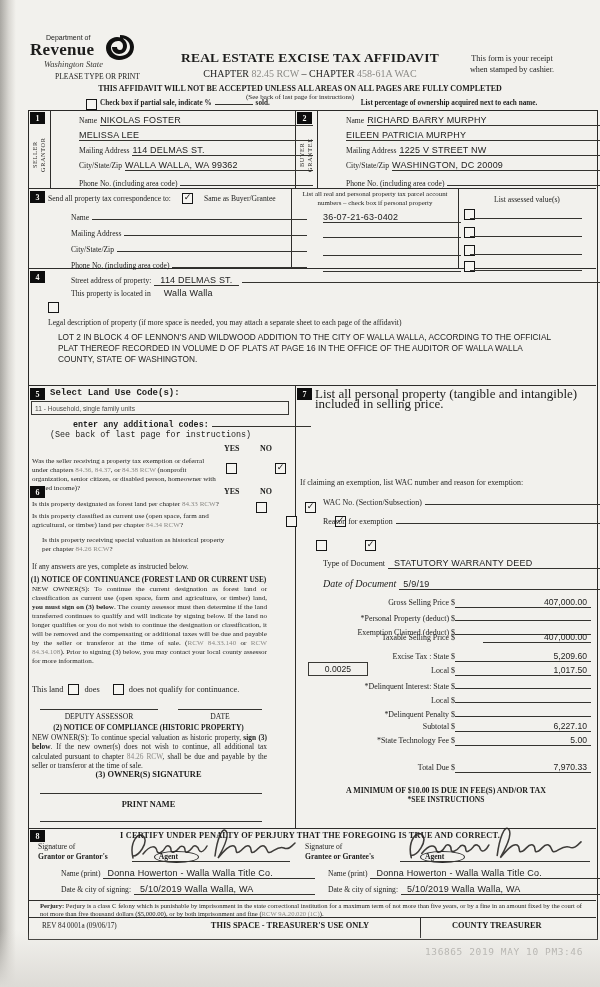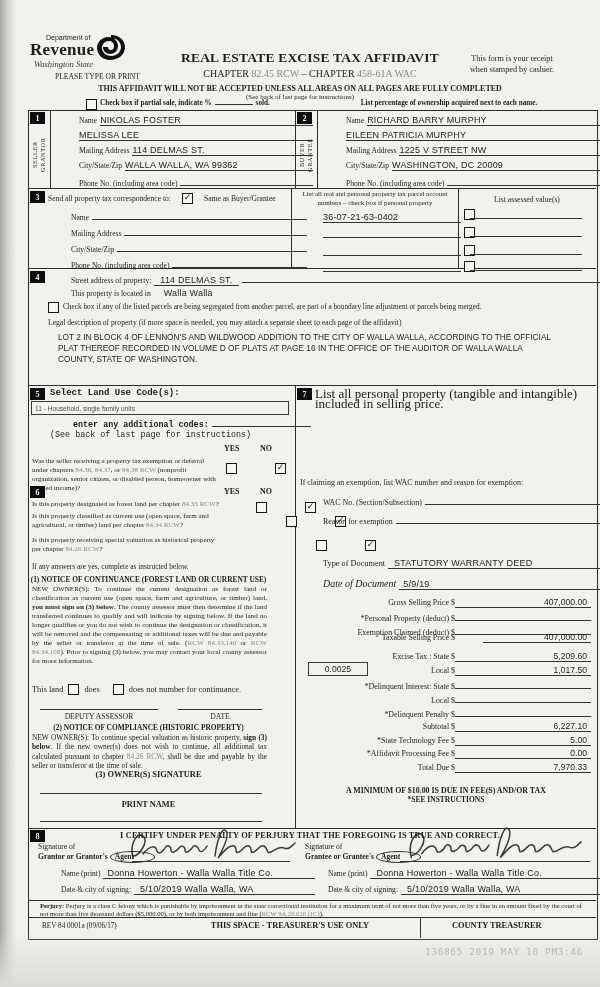--- a/index.html
+++ b/index.html
@@ -31,37 +31,37 @@
   .gray{color:#8b8a86;}
   .mono{font-family:"Liberation Mono",monospace;}
   .ctr{text-align:center;}
   .q{font-size:7.1px;line-height:9px;}
   .notice{font-size:7.1px;line-height:9px;text-align:justify;}
   .ntitle{font-size:7.4px;font-weight:bold;text-align:center;white-space:nowrap;}
   .finrow{position:absolute;left:300px;width:291px;display:flex;align-items:baseline;}
   .finlbl{width:155px;text-align:right;font-size:7.9px;white-space:nowrap;}
   .finline{flex:1;border-bottom:1px solid #34332f;text-align:right;padding-right:4px;
         font-family:"Liberation Sans",sans-serif;font-size:8.6px;min-height:10px;}
-  .oval{border:1.1px solid #2a2a2a;border-radius:50%;padding:0 20px 1px 4px;display:inline-block;}
+  .oval{border:1.1px solid #2a2a2a;border-radius:50%;padding:0 20px 1px 4px;display:inline-block;margin-left:44px;}
   .sig{position:absolute;pointer-events:none;}
   .stamp{font-family:"DejaVu Sans Mono",monospace;font-size:9.5px;letter-spacing:.6px;
         color:#a3a29e;white-space:nowrap;}
 </style>
 </head>
 <body>
 
 <div class="page">
   <div class="scan-edge"></div>
 
   
   <div class="abs" style="left:30px;top:34px;display:flex;align-items:flex-start;gap:2px;">
     <div style="text-align:left;">
       <div style="font:7px 'Liberation Sans',sans-serif;margin-left:16px;">Department of</div>
       <div style="font:bold 17px 'Liberation Serif',serif;letter-spacing:.3px;margin-top:-1px;">Revenue</div>
-      <div style="font:italic 8.5px 'Liberation Serif',serif;margin-left:4px;margin-top:-1px;color:#3a3936;">Washington State</div>
+      <div style="font:italic 8.5px 'Liberation Serif',serif;margin-left:14px;margin-top:-1px;color:#3a3936;">Washington State</div>
     </div>
     <svg width="30" height="27" viewBox="0 0 30 27" style="margin-top:0;">
       <path d="M15,1 C24,1 29,7 29,13 C29,21 22,26 14,26 C7,26 1,21 1,14 C1,8 6,3 12,3 C18,3 22,7 22,12 C22,17 18,20 14,20 C10,20 7,17 7,13 L12,13 C12,15 13,16 15,16 C17,16 18,14 18,12 C18,9 16,7 13,7 C9,7 6,10 6,14 C6,18 10,22 15,22 C21,22 25,18 25,13 C25,8 21,4 15,4 Z" fill="#111"></path>
     </svg>
   </div>
 
   <div class="abs" style="left:55px;top:72px;font-size:7.6px;">PLEASE TYPE OR PRINT</div>
 
   <div class="abs ctr" style="left:145px;top:50px;width:330px;">
     <div style="font:bold 13.5px 'Liberation Serif',serif;letter-spacing:.2px;">REAL ESTATE EXCISE TAX AFFIDAVIT</div>
@@ -206,21 +206,20 @@
     <span class="lbl">Street address of property:</span>
     <span class="fill" style="border-bottom:1px solid #34332f;padding:0 6px;">114 DELMAS ST.</span>
     <span class="fl"></span>
   </div>
   <div class="abs row" style="left:48px;top:288px;">
     <span class="lbl">This property is located in</span>
     <span class="fill" style="margin-left:10px;">Walla Walla</span>
   </div>
   <div class="abs" style="left:48px;top:302px;display:flex;align-items:flex-start;gap:4px;width:544px;">
     <span class="cb"></span>
-    <span class="lbl2" style="white-space:normal;font-size:7.3px;">Check box if any of the listed parcels are being segregated from another parcel, are part of a boundary line adjustment or parcels being merged.</span>
   </div>
   <div class="abs" style="left:48px;top:318px;font-size:7.6px;">Legal description of property (if more space is needed, you may attach a separate sheet to each page of the affidavit)</div>
   <div class="abs" style="left:58px;top:332px;width:500px;font-family:'Liberation Sans',sans-serif;font-size:8.3px;line-height:11px;">LOT 2 IN BLOCK 4 OF LENNON'S AND WILDWOOD ADDITION TO THE CITY OF WALLA WALLA, ACCORDING TO THE OFFICIAL PLAT THEREOF RECORDED IN VOLUME D OF PLATS AT PAGE 16 IN THE OFFICE OF THE AUDITOR OF WALLA WALLA COUNTY, STATE OF WASHINGTON.</div>
 
   
   <div class="nbox" style="left:30px;top:388px;">5</div>
   <div class="abs mono b" style="left:50px;top:388px;font-size:9px;">Select Land Use Code(s):</div>
   <div class="abs" style="left:31px;top:401px;width:256px;height:12px;border:1.3px solid #3a3935;background:#f4f3ef;display:flex;align-items:center;">
     <span style="font:6.6px 'Liberation Sans',sans-serif;color:#4d4c49;padding-left:3px;">11 - Household, single family units</span>
   </div>
@@ -241,34 +240,34 @@
   <div class="abs b" style="left:260px;top:487px;font-size:8px;">NO</div>
 
   <div class="abs q" style="left:32px;top:500px;width:188px;"><span>Is this property designated as forest land per chapter </span><span class="gray">84.33 RCW</span><span>?</span></div>
   <span class="cb abs" style="left:226px;top:499px;"></span>
   <span class="cb abs checked" style="left:260px;top:499px;"></span>
 
   <div class="abs q" style="left:32px;top:512px;width:190px;"><span>Is this property classified as current use (open space, farm and agricultural, or timber) land per chapter </span><span class="gray">84.34 RCW</span><span>?</span></div>
   <span class="cb abs" style="left:226px;top:513px;"></span>
   <span class="cb abs checked" style="left:260px;top:513px;"></span>
 
-  <div class="abs q" style="left:32px;top:536px;width:190px;"><span>Is this property receiving special valuation as historical property per chapter </span><span class="gray">84.26 RCW</span><span>?</span></div>
+  <div class="abs q" style="left:42px;top:536px;width:190px;"><span>Is this property receiving special valuation as historical property per chapter </span><span class="gray">84.26 RCW</span><span>?</span></div>
   <span class="cb abs" style="left:226px;top:537px;"></span>
   <span class="cb abs checked" style="left:260px;top:537px;"></span>
 
   <div class="abs" style="left:32px;top:562px;font-size:7.4px;">If any answers are yes, complete as instructed below.</div>
   <div class="abs ntitle" style="left:30px;top:575px;width:237px;">(1) NOTICE OF CONTINUANCE  (FOREST LAND OR CURRENT USE)</div>
   <div class="abs notice" style="left:32px;top:585px;width:235px;"><span>NEW OWNER(S): To continue the current designation as forest land or classification as current use (open space, farm and agriculture, or timber) land, </span><span class="b">you must sign on (3) below</span><span>. The county assessor must then determine if the land transferred continues to qualify and will indicate by signing below. If the land no longer qualifies or you do not wish to continue the designation or classification, it will be removed and the compensating or additional taxes will be due and payable by the seller or transferor at the time of sale. (</span><span class="gray">RCW 84.33.140</span><span> or </span><span class="gray">RCW 84.34.108</span><span>). Prior to signing (3) below, you may contact your local county assessor for more information.</span></div>
 
   <div class="abs" style="left:32px;top:684px;display:flex;align-items:center;gap:5px;font-size:8.4px;">
     <span>This land</span>
     <span class="cb"></span>
     <span>does</span>
     <span class="cb" style="margin-left:8px;"></span>
-    <span>does not  number for continuance.</span>
+    <span>does not  qualify for continuance.</span>
   </div>
   <div class="abs" style="left:40px;top:709px;width:118px;border-bottom:1px solid #34332f;"></div>
   <div class="abs" style="left:178px;top:709px;width:84px;border-bottom:1px solid #34332f;"></div>
   <div class="abs ctr" style="left:40px;top:712px;width:118px;font-size:7.6px;">DEPUTY ASSESSOR</div>
   <div class="abs ctr" style="left:178px;top:712px;width:84px;font-size:7.6px;">DATE</div>
 
   <div class="abs ntitle" style="left:30px;top:723px;width:237px;">(2) NOTICE OF COMPLIANCE (HISTORIC PROPERTY)</div>
   <div class="abs notice" style="left:32px;top:733px;width:235px;font-size:7.4px;line-height:9.4px;"><span>NEW OWNER(S): To continue special valuation as historic property, </span><span class="b">sign (3) below</span><span>. If the new owner(s) does not wish to continue, all additional tax calculated pursuant to chapter </span><span class="gray">84.26 RCW</span><span>, shall be due and payable by the seller or transferor at the time of sale.</span></div>
   <div class="abs ctr b" style="left:30px;top:770px;width:237px;font-size:8.4px;">(3)  OWNER(S) SIGNATURE</div>
   <div class="abs" style="left:40px;top:793px;width:222px;border-bottom:1px solid #34332f;"></div>
@@ -338,24 +337,20 @@
       <span class="finlbl">*Delinquent Penalty  $</span>
       <span class="finline"></span>
     </div>
   <div class="finrow" style="top:721px;">
       <span class="finlbl">Subtotal  $</span>
       <span class="finline">6,227.10</span>
     </div>
   <div class="finrow" style="top:735px;">
       <span class="finlbl">*State Technology Fee  $</span>
       <span class="finline">5.00</span>
-    </div>
-  <div class="finrow" style="top:748px;">
-      <span class="finlbl">*Affidavit Processing Fee  $</span>
-      <span class="finline">0.00</span>
     </div>
   <div class="finrow" style="top:762px;">
       <span class="finlbl">Total Due  $</span>
       <span class="finline">7,970.33</span>
     </div>
 
   <div class="abs ctr b" style="left:300px;top:786px;width:292px;font-size:7.9px;">A MINIMUM OF $10.00 IS DUE IN FEE(S) AND/OR TAX</div>
   <div class="abs ctr b" style="left:300px;top:795px;width:292px;font-size:7.5px;">*SEE INSTRUCTIONS</div>
 
   

